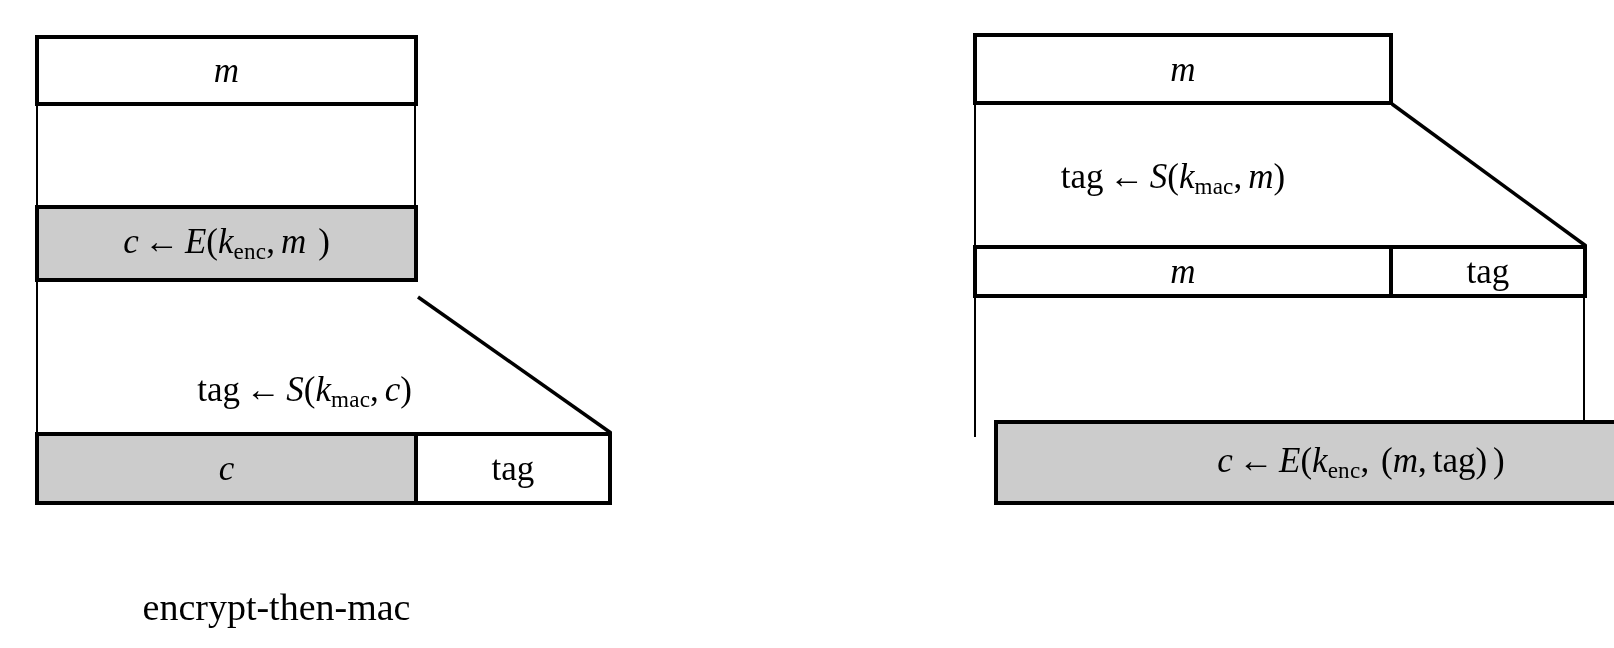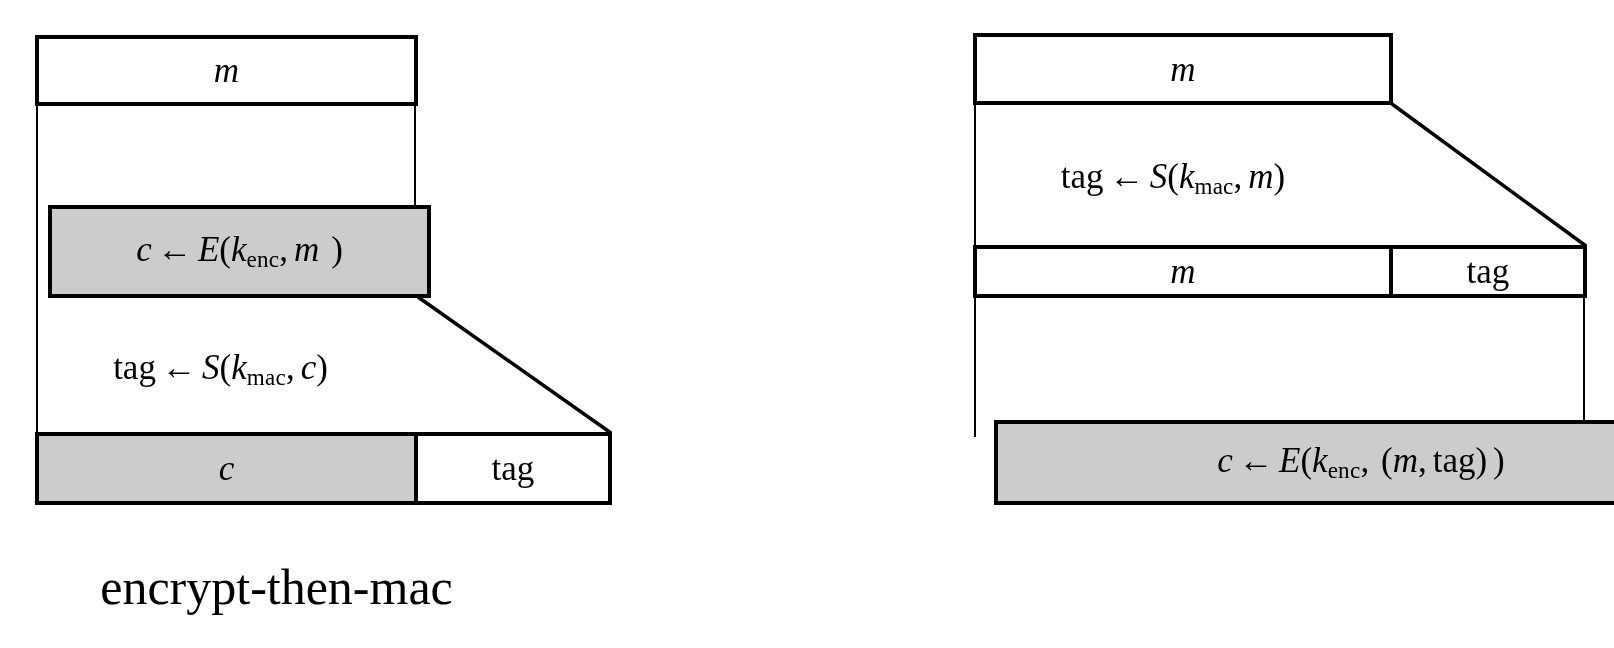--- a/index.html
+++ b/index.html
@@ -67,21 +67,21 @@
   .arrow {
     font-style: normal;
     padding: 0 0.16em;
   }
   .thinsp { display: inline-block; width: 0.17em; }
   .medsp  { display: inline-block; width: 0.34em; }
 
   
   .sz-var   { font-size: 35px; }   
   .sz-eq    { font-size: 35px; }   
-  .sz-cap   { font-size: 50px; }   
+  .sz-cap   { font-size: 38px; margin-top: 26px; }   
 
   
   .caption {
     position: absolute;
     text-align: center;
     line-height: 1;
     white-space: nowrap;
   }
 
   
@@ -100,27 +100,27 @@
 
   <div class="rail" style="left:36px; top:101px; height:336px;"></div>
   <div class="rail" style="left:414px; top:101px; height:110px;"></div>
 
   <div class="box" style="left:35px; top:35px; width:383px; height:71px;">
     <span class="math sz-var">
       <span class="mi">m</span>
     </span>
   </div>
 
-  <div class="box shaded" style="left:48px; top:205px; width:383px; height:93px;">
+  <div class="box shaded" style="left:35px; top:205px; width:383px; height:77px;">
     <span class="math sz-eq">
       <span class="mi">c</span><span class="arrow">←</span><span class="mi">E</span><span class="mr">(</span><span class="mi">k</span><span class="sub">enc</span><span class="mr">,</span><span class="thinsp"></span><span class="mi">m</span><span class="medsp"></span><span class="mr">)</span>
     </span>
   </div>
 
-  <div class="band" style="left:35px; top:286px; width:383px; height:168px; justify-content:center;">
+  <div class="band" style="left:35px; top:308px; width:383px; height:168px; justify-content:flex-end;">
     <span class="math sz-eq" style="transform: translateX(-6px);">
       <span class="mr">tag</span><span class="arrow">←</span><span class="mi">S</span><span class="mr">(</span><span class="mi">k</span><span class="sub">mac</span><span class="mr">,</span><span class="thinsp"></span><span class="mi">c</span><span class="mr">)</span>
     </span>
   </div>
 
   <div class="box shaded" style="left:35px; top:432px; width:383px; height:73px;">
     <span class="math sz-var">
       <span class="mi">c</span>
     </span>
   </div>

